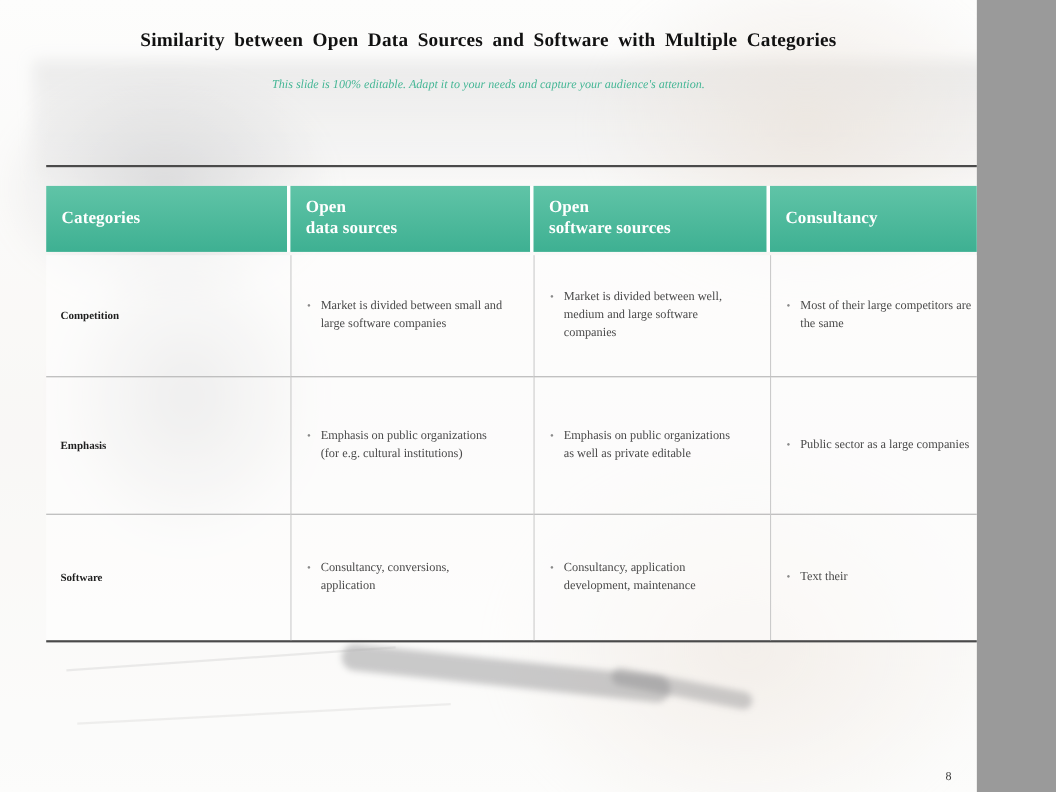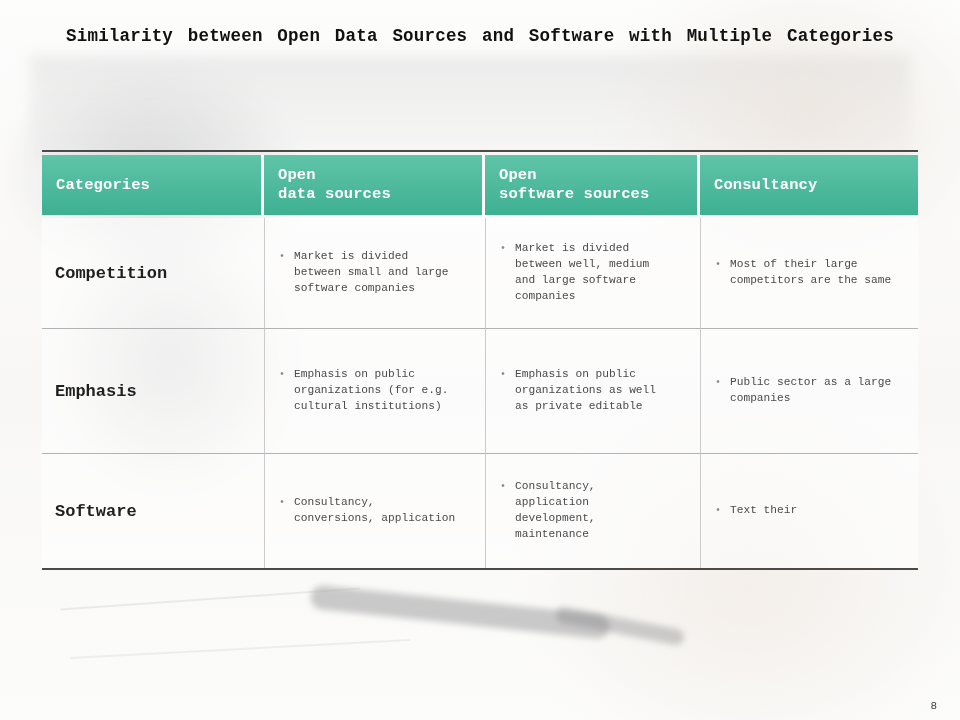--- a/index.html
+++ b/index.html
@@ -1,19 +1,19 @@
 <!DOCTYPE html>
 <html style="--accent: #45b695; --header-top: #60c4a7; --header-bottom: #3eb092;"><head>
 <meta charset="utf-8">
 <style>
   html,body { margin:0; padding:0; background:#9a9a9a; }
   .slide {
-    position:relative; width:960px; height:720px; overflow:hidden;
+    position:relative; width:888px; height:720px; overflow:hidden;
     background:linear-gradient(180deg,#fbfbfa 0%, #f4f2ef 55%, #fafaf8 100%);
-    font-family:Liberation Mono, monospace;
+    font-family:Liberation Serif, serif;
   }
 
   
   .bg { position:absolute; inset:0; }
   .blob { position:absolute; }
   .b0 { left:30px; top:55px; width:880px; height:110px;
         background:linear-gradient(rgba(150,150,153,0.28), rgba(150,150,153,0.05));
         filter:blur(7px); }
   .b1 { left:-20px; top:50px; width:340px; height:240px;
         background:radial-gradient(ellipse, rgba(120,122,128,0.40), transparent 65%);
@@ -50,21 +50,21 @@
     text-align:center; font-size:11px; font-style:italic;
     color:var(--accent, #45b695);
   }
 
   
   .table {
     position:absolute; left:42px; top:150px; width:876px;
     border-top:2px solid #4a4a4a;
   }
   .header-row {
-    margin-top:3px;
+    margin-top:17px;
     display:grid; grid-template-columns:222px 221px 215px 218px;
     background:#fff;
   }
   .hcell {
     box-sizing:border-box; height:60px;
     background:linear-gradient(180deg, var(--header-top,#60c4a7) 0%, var(--header-bottom,#3eb092) 100%);
     color:#fff; font-weight:bold; font-size:15.5px; line-height:1.22;
     display:flex; align-items:center; padding-left:14px;
     white-space:pre-line; letter-spacing:0.1px;
   }
@@ -73,21 +73,21 @@
   .tbody {
     display:grid; grid-template-columns:222px 221px 215px 218px;
     grid-template-rows:110px 125px 115px;
     margin-top:3px;
     background:rgba(255,255,255,0.55);
     border-bottom:2px solid #4a4a4a;
   }
   .cell { box-sizing:border-box; display:flex; align-items:center; }
   .vline { border-left:1px solid #cbcbcb; }
   .sep   { border-top:1px solid #b2b2b2; }
-  .cat   { padding-left:13px; font-weight:bold; font-size:17px; color:#1f1f1f; }
+  .cat   { padding-left:13px; font-weight:bold; font-size:10px; color:#1f1f1f; }
   .bullet-cell { padding:0 26px 0 14px; }
   .bi { display:flex; gap:9px; }
   .bullet { color:#8a8a8a; font-size:10px; line-height:1.6;
             flex:0 0 auto; }
   .btext { font-size:11.2px; color:#4a4a4a; line-height:1.42; }
 
   .page-number {
     position:absolute; right:23px; bottom:8px;
     font-size:11px; color:#3c3c3c;
   }
@@ -103,20 +103,21 @@
     <div class="blob b2"></div>
     <div class="blob b3"></div>
     <div class="blob b4"></div>
     <div class="blob pen1"></div>
     <div class="blob pen2"></div>
     <div class="blob line1"></div>
     <div class="blob line2"></div>
   </div>
 
   <h1 class="title">Similarity between Open Data Sources and Software with Multiple Categories</h1>
+  <p class="subtitle">This slide is 100% editable. Adapt it to your needs and capture your audience's attention.</p>
 
   <div class="table">
 
     <div class="header-row">
       <div class="hcell gap">Categories</div>
       <div class="hcell gap">Open
 data sources</div>
       <div class="hcell gap">Open
 software sources</div>
       <div class="hcell">Consultancy</div>

